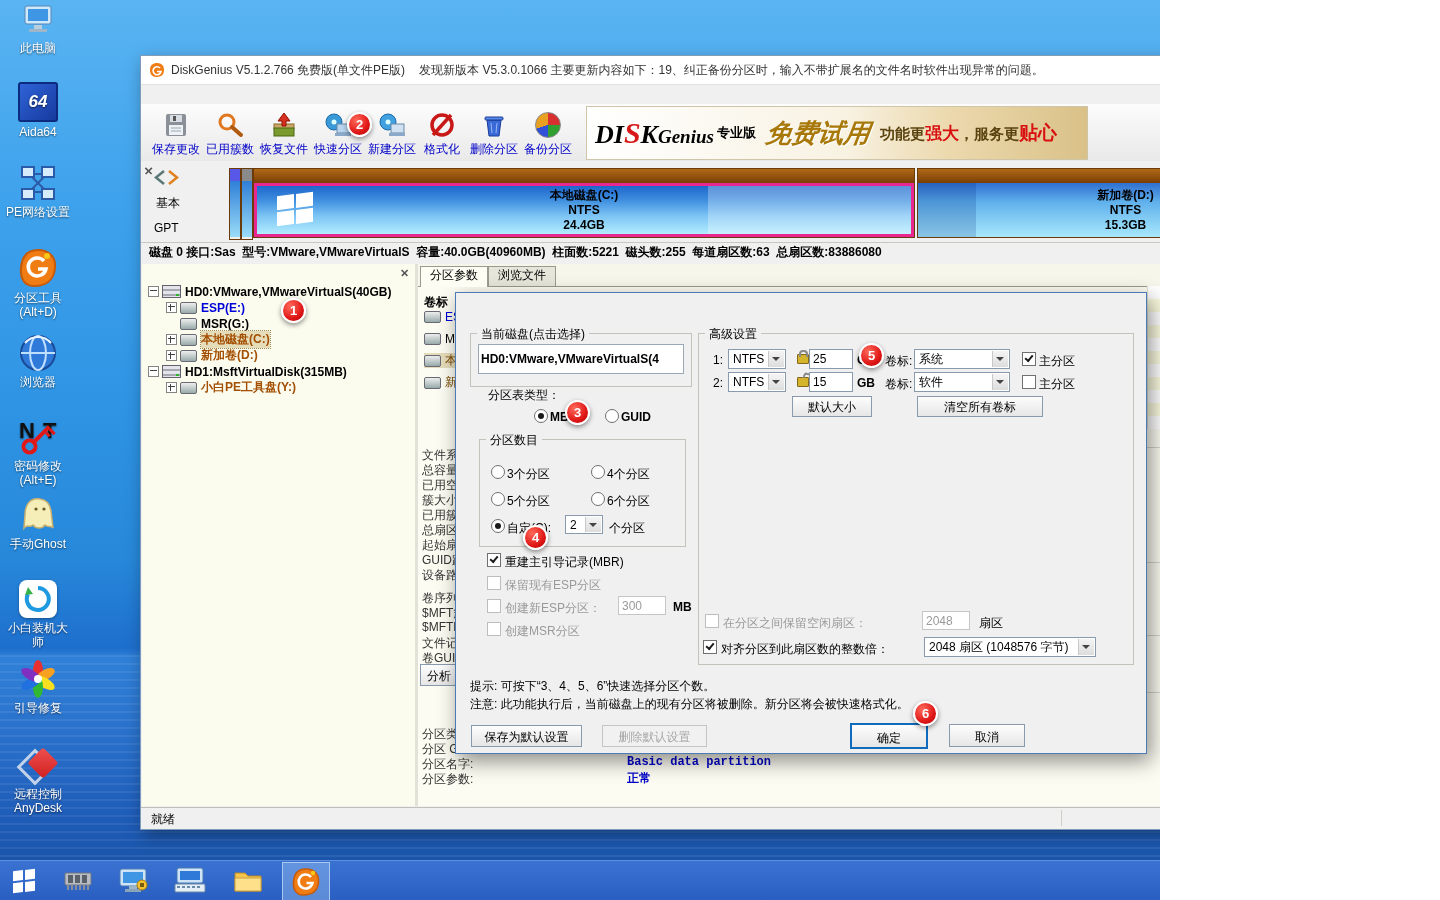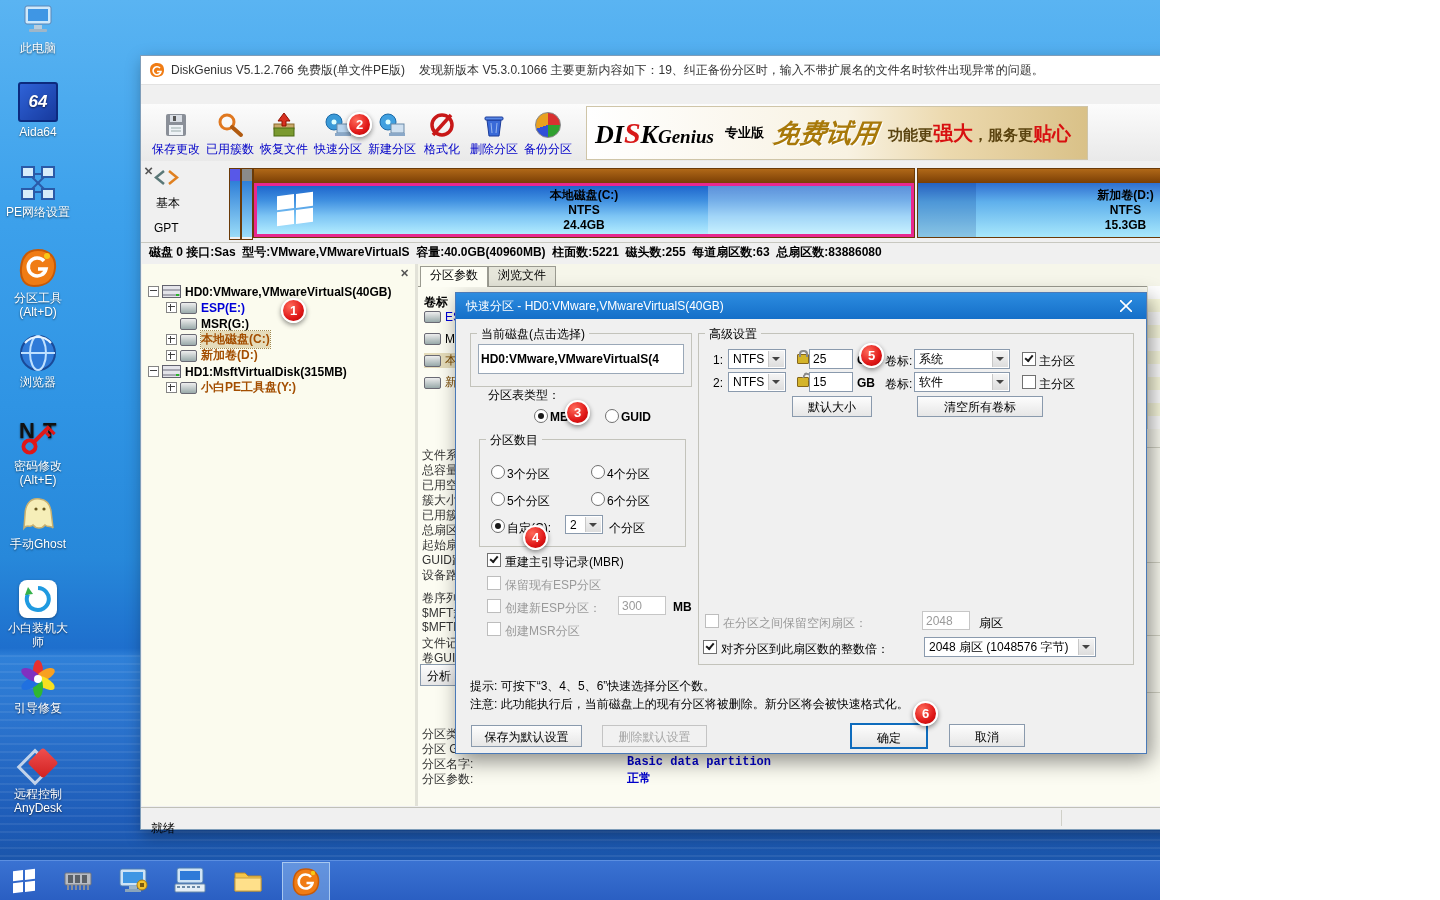--- a/index.html
+++ b/index.html
@@ -307,23 +307,23 @@
       </div>
       <div class="tbtn" style="left:380px">
         <div class="ticon">
             <div style="width:24px;height:24px;border-radius:50%;background:conic-gradient(#d83030 0 25%,#30a030 25% 50%,#3050d8 50% 70%,#e8a020 70% 100%);border:1px solid #888"></div>
           </div>
         <span>备份分区</span>
       </div>
 
       <div class="a" style="left:445px;top:2px;width:500px;height:52px;background:linear-gradient(90deg,#ffffff 0%,#f8f2e2 52%,#ecd9ae 72%,#d9c188 100%);border:1px solid #cfc5a8;display:flex;align-items:center;overflow:hidden;white-space:nowrap">
         <span style="font:italic bold 26px 'Liberation Serif',serif;margin-left:8px"><span>DI</span><span style="color:#d81818;font-size:30px">S</span><span>K</span><span style="font-size:19px">Genius</span></span>
-        <span style="font:bold 13px 'Liberation Sans',sans-serif;margin-left:11px">专业版</span>
+        <span style="font:bold 13px 'Liberation Sans',sans-serif;margin-left:3px">专业版</span>
         <span style="font:italic bold 26px 'Liberation Serif',serif;color:#a8790a;margin-left:10px;transform:skewX(-8deg);text-shadow:1px 1px 0 #fff">免费试用</span>
-        <span style="font:bold 15px 'Liberation Sans',sans-serif;color:#5a430f;margin-left:10px"><span>功能更</span><span style="color:#d81010;font-size:20px">强大</span><span>，服务更</span><span style="color:#d81010;font-size:19px">贴心</span></span>
+        <span style="font:bold 15px 'Liberation Sans',sans-serif;color:#5a430f;margin-left:10px"><span>功能更</span><span style="color:#d81010;font-size:17px">强大</span><span>，服务更</span><span style="color:#d81010;font-size:19px">贴心</span></span>
       </div>
     </div>
 
     <div class="a" style="left:0;top:105px;width:1203px;height:81px;background:#f0f0f0;border-bottom:1px solid #c8c8c0">
       <div class="xline a" style="left:3px;top:5px;transform:scale(.8)"></div>
       <svg class="a" style="left:12px;top:9px" width="13" height="15">
           <path d="M11 1 L3 7.5 L11 14" fill="none" stroke="#5a7878" stroke-width="2.5"></path>
         </svg>
       <svg class="a" style="left:26px;top:9px" width="13" height="15">
           <path d="M2 1 L10 7.5 L2 14" fill="none" stroke="#e08020" stroke-width="2.5"></path>
@@ -454,37 +454,28 @@
       <span class="a mono" style="left:209px;top:506px;color:#0000cc;font-weight:bold">正常</span>
 
       <div class="a" style="left:729px;top:22px;width:196px;height:143px;background:repeating-linear-gradient(180deg,#ffffff 0 13px,#fbfbdf 13px 26px);border-left:1px solid #e0e0d0"></div>
       <div class="a" style="left:729px;top:183px;width:196px;height:1px;background:#d4d4c6"></div>
       <div class="a" style="left:729px;top:298px;width:196px;height:1px;background:#d4d4c6"></div>
       <div class="a" style="left:729px;top:371px;width:196px;height:1px;background:#d4d4c6"></div>
       <div class="a" style="left:729px;top:428px;width:196px;height:1px;background:#d4d4c6"></div>
     </div>
 
     <div class="statusbar">
-      <span class="a" style="left:10px;top:12px">就绪</span>
+      <span class="a" style="left:10px;top:3px">就绪</span>
       <div class="a" style="left:920px;top:2px;width:1px;height:16px;background:#d0d0c8"></div>
       <div class="a" style="left:1020px;top:2px;width:1px;height:16px;background:#d0d0c8"></div>
       <div class="a" style="left:1120px;top:2px;width:1px;height:16px;background:#d0d0c8"></div>
     </div>
   </div>
 
   <div id="dlg">
-    <div class="dtitle">
-      <span style="margin-left:10px">快速分区 - HD0:VMware,VMwareVirtualS(40GB)</span>
-      <svg class="a" style="left:664px;top:7px" width="12" height="12">
-          <g stroke="#fff" stroke-width="1.6">
-            <line x1="0" y1="0" x2="12" y2="12"></line>
-            <line x1="12" y1="0" x2="0" y2="12"></line>
-          </g>
-        </svg>
-    </div>
 
     <div class="grp" style="left:14px;top:40px;width:220px;height:52px">
       <span class="leg">当前磁盘(点击选择)</span>
       <div class="a" style="left:7px;top:10px;width:204px;height:28px;background:#fff;border:1px solid #9aa8b8;overflow:hidden;display:flex;align-items:center">
           <span style="font-weight:bold;white-space:nowrap;margin-left:2px">HD0:VMware,VMwareVirtualS(4</span>
         </div>
     </div>
 
     <span class="a" style="left:32px;top:94px">分区表类型：</span>
     <span class="rad on" style="left:78px;top:116px"></span>

